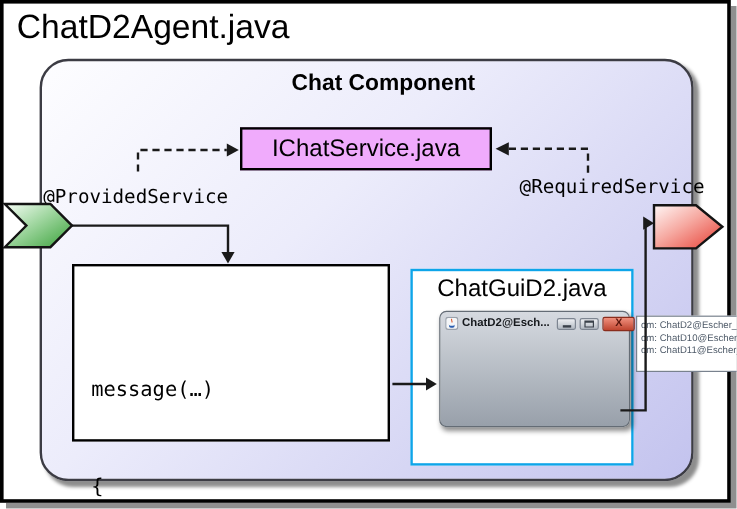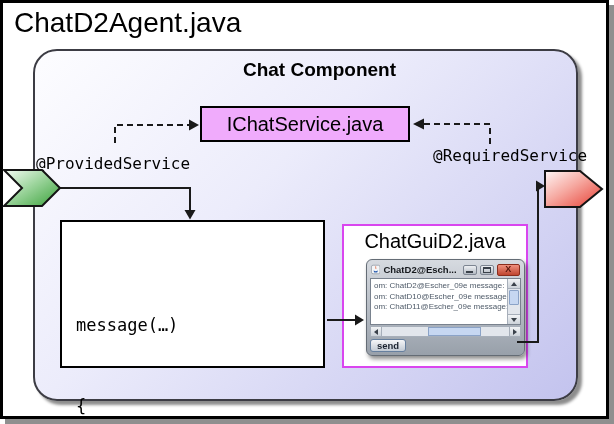--- a/index.html
+++ b/index.html
@@ -26,29 +26,29 @@
   .annotation { position:absolute; font-family:"DejaVu Sans Mono",monospace; font-size:16px; }
   #provided-label { left:36px; top:154px; }
   #required-label { left:433px; top:146px; }
 
   .service-box { position:absolute; left:60px; top:220px; width:265px; height:148px; box-sizing:border-box;
                  background:#fff; border:2px solid #000; }
   .service-box .box-title { position:absolute; left:8px; top:7px; font-size:20px; }
   .code { position:absolute; left:14px; top:36px; font-family:"DejaVu Sans Mono",monospace;
           font-size:17px; line-height:27px; white-space:pre; }
 
-  .gui-box { position:absolute; left:342px; top:224px; width:186px; height:144px; box-sizing:border-box;
-             background:#fff; border:2px solid #d946ef; }
+  .gui-box { position:absolute; left:342px; top:224px; width:186px; height:164px; box-sizing:border-box;
+             background:#fff; border:2px solid #0ea5e9; }
   .gui-box .box-title { position:absolute; left:0; right:0; top:4px; text-align:center; font-size:20px; }
 
   
   .mini-window { position:absolute; left:22px; top:33px; width:159px; height:97px; box-sizing:border-box;
                  background:linear-gradient(#d6dae0,#98a0aa); border:1px solid #646c75; border-radius:6px;
                  box-shadow:2px 3px 4px rgba(0,0,0,.45); padding:2px 3px 3px; display:flex;
-                 flex-direction:column; }
+                 flex-direction:row; }
   .titlebar { height:15px; flex:0 0 auto; display:flex; align-items:center; gap:3px; padding:0 1px; }
   .win-title { font-size:9.5px; font-weight:bold; color:#15181c; white-space:nowrap; }
   .tb-spacer { flex:1; }
   .tb-btn { box-sizing:border-box; height:10px; width:16px; border:1px solid #7d8591; border-radius:2px;
             background:linear-gradient(#eef0f3,#b3bac3); display:flex; align-items:center;
             justify-content:center; }
   .min-glyph { width:7px; height:2px; background:#3a414a; margin-top:4px; }
   .max-glyph { width:8px; height:6px; box-sizing:border-box; border:1px solid #3a414a;
                border-top-width:2px; }
   .tb-btn.close { width:27px; height:12px; background:linear-gradient(#f0907e,#bf4530);

